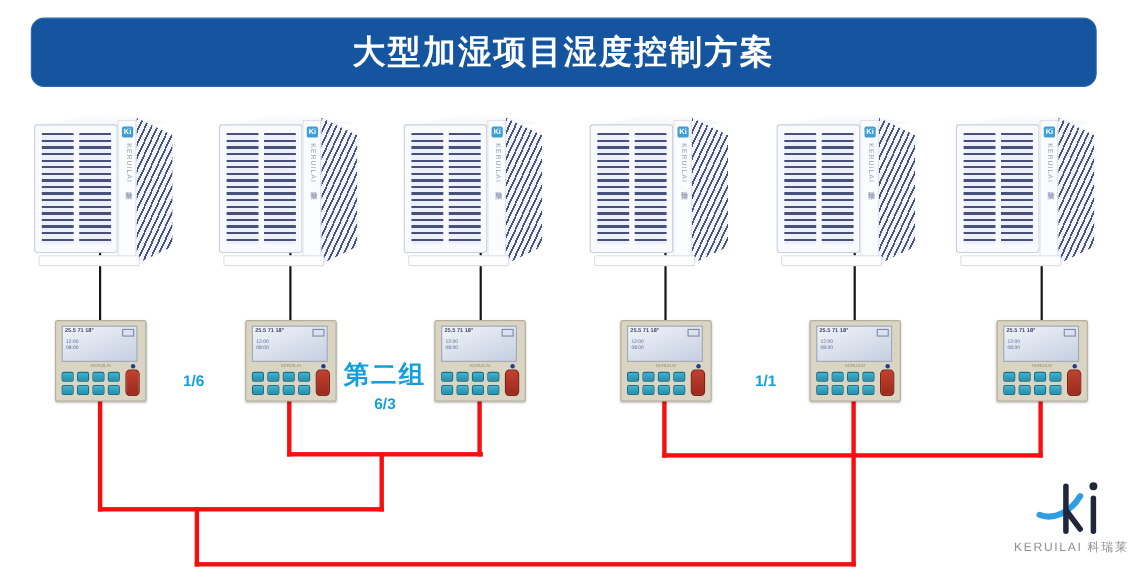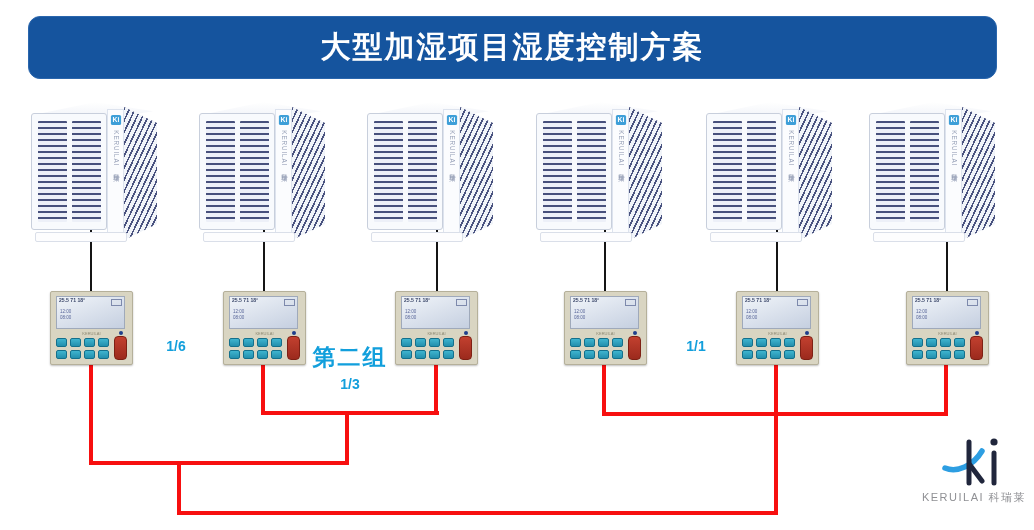--- a/index.html
+++ b/index.html
@@ -301,23 +301,23 @@
   <div class="wire-rv" style="left:177px;top:461px;height:54px"></div>
   <div class="wire-rh" style="left:177px;top:511px;width:601px"></div>
   <div class="wire-rv" style="left:602px;top:362px;height:54px"></div>
   <div class="wire-rh" style="left:602px;top:412px;width:346px"></div>
   <div class="wire-rv" style="left:944px;top:362px;height:54px"></div>
   <div class="wire-rv" style="left:774px;top:362px;height:153px"></div>
 
   <div class="glabel" style="left:126px;top:335px">
     <div class="gratio">1/6</div>
   </div>
-  <div class="glabel" style="left:300px;top:342px">
+  <div class="glabel" style="left:300px;top:325px">
     <div class="gname">第二组</div>
-    <div class="gratio">1/3</div>
+    <div class="gratio">6/3</div>
   </div>
   <div class="glabel" style="left:646px;top:335px">
     <div class="gratio">1/1</div>
   </div>
 
   <div class="logo">
     <svg width="66" height="58" viewBox="0 0 66 58">
       <path d="M4,38 C 16,43 32,36 41,21" fill="none" stroke="#2d9ee2" stroke-width="5.5" stroke-linecap="round"></path>
       <line x1="28" y1="12" x2="28" y2="53" stroke="#20263c" stroke-width="5" stroke-linecap="round"></line>
       <line x1="29" y1="35" x2="41" y2="51" stroke="#20263c" stroke-width="5" stroke-linecap="round"></line>

